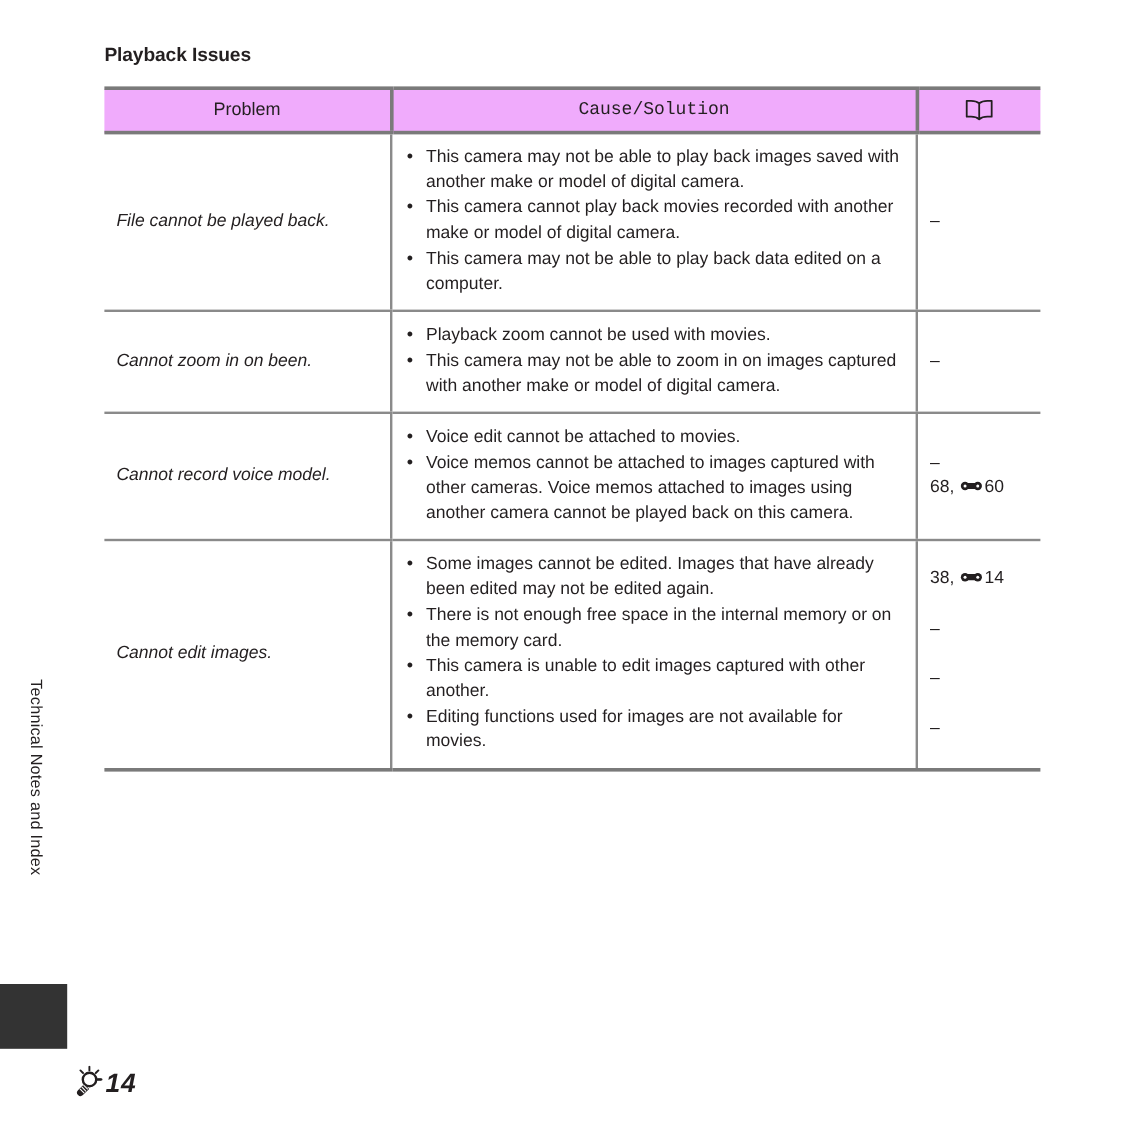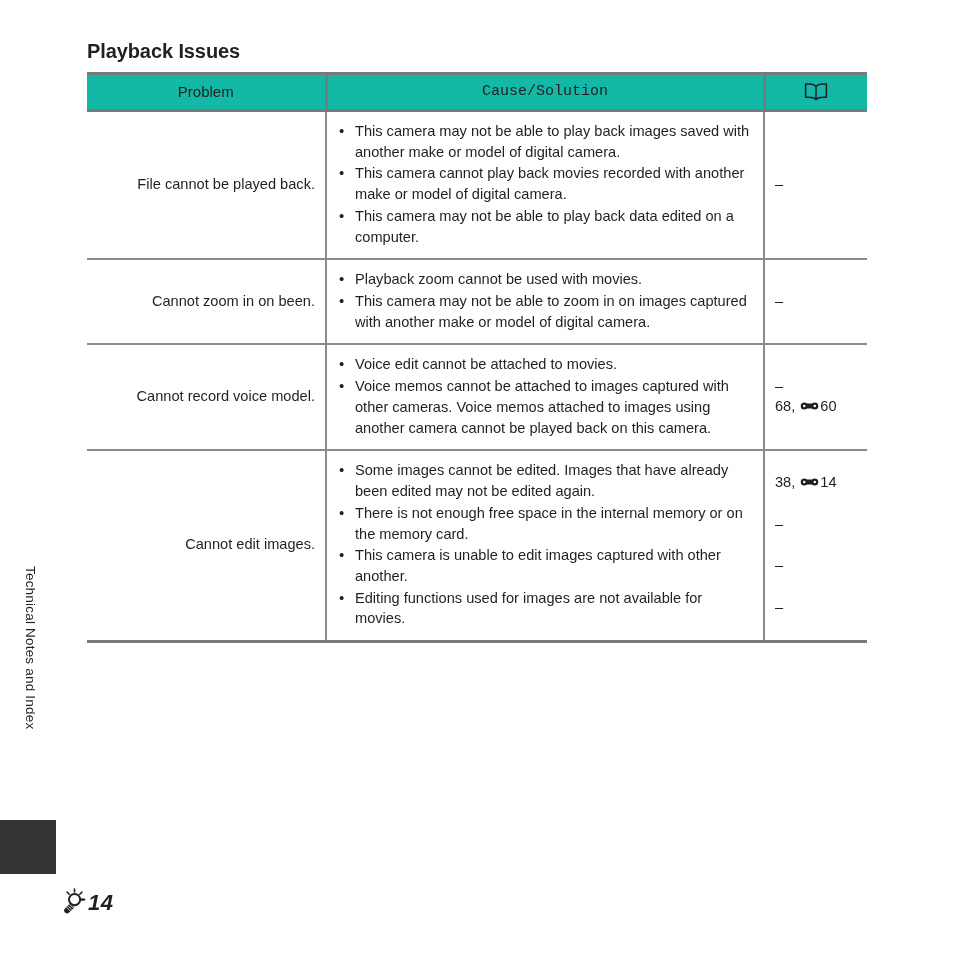--- a/index.html
+++ b/index.html
@@ -60,21 +60,21 @@
     color: #231f20;
     letter-spacing: 0.5px;
     margin-left: -1px;
   }
 
   
   .page-title {
     position: absolute;
     left: 87px;
     top: 27px;
-    font-size: 20px;
+    font-size: 16px;
     font-weight: bold;
     letter-spacing: -0.1px;
     color: #231f20;
   }
 
   
   .tbl-wrap {
     position: absolute;
     left: 87px;
     top: 72px;
@@ -83,21 +83,21 @@
   table.issues {
     border-collapse: collapse;
     width: 780px;
     table-layout: fixed;
   }
   table.issues col.c-problem { width: 239px; }
   table.issues col.c-cause   { width: 438px; }
   table.issues col.c-ref     { width: 103px; }
 
   table.issues thead th {
-    background: #14b8a6;
+    background: #f0abfc;
     border-top: 3px solid #7a7a7a;
     border-bottom: 3px solid #7a7a7a;
     font-size: 15px;
     font-weight: normal;
     color: #231f20;
     padding: 7px 4px 8px;
     text-align: center;
     vertical-align: middle;
   }
   table.issues thead th.sep-l { border-left: 3px solid #7a7a7a; font-family: Liberation Mono, monospace; }
@@ -111,23 +111,24 @@
     color: #231f20;
   }
   table.issues tbody tr:last-child td {
     border-bottom: 3px solid #7a7a7a;
   }
   table.issues tbody td.cause,
   table.issues tbody td.ref {
     border-left: 2px solid #8a8a8a;
   }
   td.problem {
-    text-align: right;
+    text-align: left;
     padding-left: 9px;
     padding-right: 6px;
+    font-style: italic;
   }
   td.cause {
     padding-left: 14px;
     padding-right: 10px;
   }
   td.ref {
     text-align: left;
     padding-left: 11px;
     font-size: 14.6px;
   }

